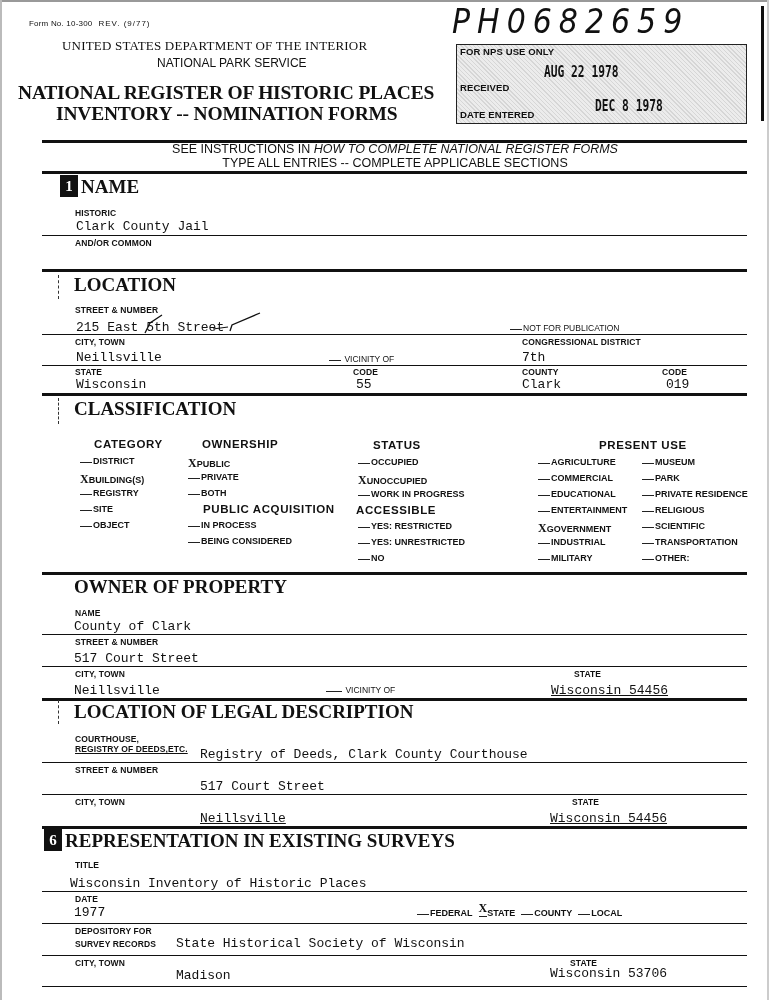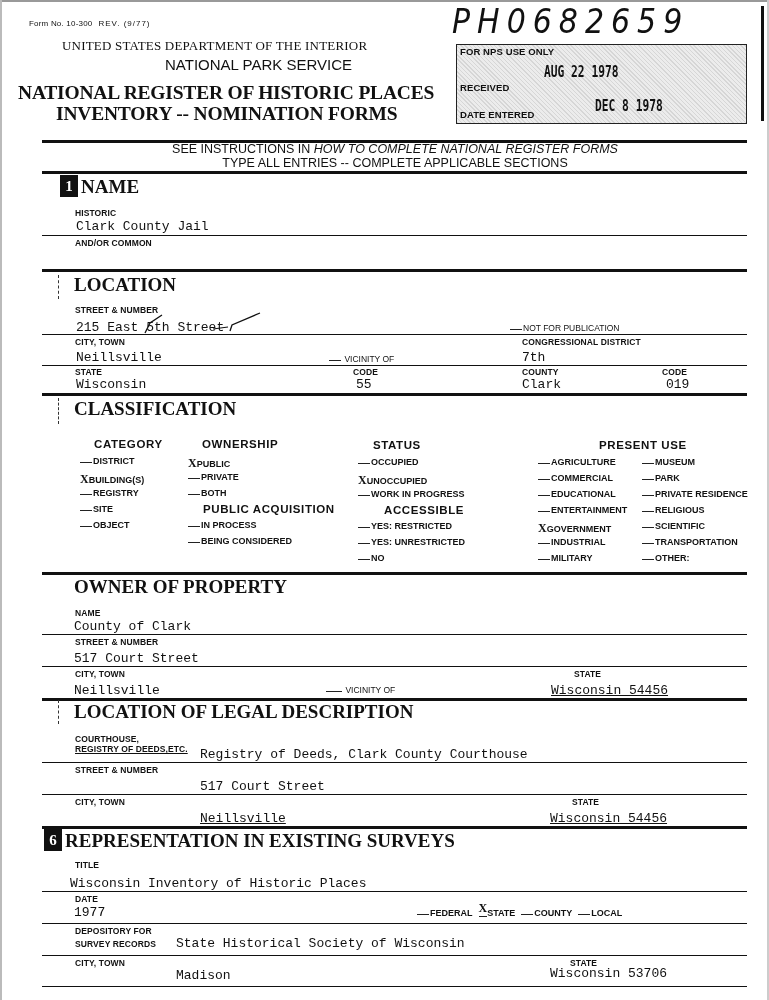--- a/index.html
+++ b/index.html
@@ -5,21 +5,21 @@
   * { box-sizing: border-box; margin: 0; padding: 0; }
   html, body { width: 769px; height: 1000px; background: #fff; overflow: hidden; }
   body { position: relative; font-family: "Liberation Sans", sans-serif; color: #111; }
   .abs { position: absolute; }
   .page-border-left { left: 0; top: 0; width: 2px; height: 1000px; background: #bbb; }
   .page-border-right { right: 0; top: 0; width: 2px; height: 1000px; background: #ccc; }
   .page-border-top { left: 0; top: 0; width: 769px; height: 2px; background: #999; }
   .formno { font-size: 8px; left: 17px; top: 19px; letter-spacing: .2px; padding-left: 12px; }
   .formno .rev { letter-spacing: 1px; margin-left: 6px; }
   .dept { font-family: "Liberation Serif", serif; font-size: 13px; left: 62px; top: 38px; letter-spacing: .2px; }
-  .nps { font-size: 15px; left: 157px; top: 56px; margin-left: 8px; }
+  .nps { font-size: 12px; left: 157px; top: 56px; }
   .title1 { font-family: "Liberation Serif", serif; font-weight: bold; font-size: 19.5px; left: 18px; top: 82px; letter-spacing: -.2px; }
   .title2 { font-family: "Liberation Serif", serif; font-weight: bold; font-size: 19.5px; left: 56px; top: 103px; letter-spacing: -.2px; }
   .refnum { font-family: "DejaVu Sans", sans-serif; font-size: 30px; left: 452px; top: 4px; letter-spacing: 7px; font-style: italic; font-weight: normal; transform: scaleY(1.1); }
   .npsbox { left: 456px; top: 44px; width: 291px; height: 80px; border: 1.5px solid #222;
     background: repeating-linear-gradient(45deg, #d6d6d6 0 1px, #ececec 1px 3px); }
   .npsbox .lbl { position: absolute; font-size: 9.5px; }
   .npsbox .stamp { position: absolute; font-family: "DejaVu Sans Mono", monospace; font-weight: bold; font-size: 15px; transform: scaleX(.75); transform-origin: left; }
   .rbar { left: 761px; top: 6px; width: 3px; height: 115px; background: #111; }
   .rule { position: absolute; left: 42px; width: 705px; background: #111; }
   .thick { height: 2.5px; }
@@ -122,21 +122,21 @@
     <div class="opt" style="position: absolute; top: 0px; left: 0px; white-space: nowrap;"><span class="blank"></span><span>IN PROCESS</span></div>
     <div class="opt" style="position: absolute; top: 16px; left: 0px; white-space: nowrap;"><span class="blank"></span><span>BEING CONSIDERED</span></div>
   </div>
 
 <div class="abs colhead" style="left:373px;top:439px;">STATUS</div>
 <div class="abs" style="left:358px;top:457px;" id="stat">
     <div class="opt" style="position: absolute; top: 0px; left: 0px; white-space: nowrap;"><span class="blank"></span><span>OCCUPIED</span></div>
     <div class="opt" style="position: absolute; top: 16px; left: 0px; white-space: nowrap;"><span class="mark" style="min-width: 0px; border-bottom: none;">X</span><span>UNOCCUPIED</span></div>
     <div class="opt" style="position: absolute; top: 32px; left: 0px; white-space: nowrap;"><span class="blank"></span><span>WORK IN PROGRESS</span></div>
   </div>
-<div class="abs colhead" style="left:384px;top:504px;">ACCESSIBLE</div>
+<div class="abs colhead" style="left:356px;top:504px;">ACCESSIBLE</div>
 <div class="abs" style="left:358px;top:521px;" id="acc">
     <div class="opt" style="position: absolute; top: 0px; left: 0px; white-space: nowrap;"><span class="blank"></span><span>YES: RESTRICTED</span></div>
     <div class="opt" style="position: absolute; top: 16px; left: 0px; white-space: nowrap;"><span class="blank"></span><span>YES: UNRESTRICTED</span></div>
     <div class="opt" style="position: absolute; top: 32px; left: 0px; white-space: nowrap;"><span class="blank"></span><span>NO</span></div>
   </div>
 
 <div class="abs colhead" style="left:599px;top:439px;">PRESENT USE</div>
 <div class="abs" style="left:538px;top:457px;" id="use1">
     <div class="opt" style="position: absolute; top: 0px; left: 0px; white-space: nowrap;"><span class="blank"></span><span>AGRICULTURE</span></div>
     <div class="opt" style="position: absolute; top: 16px; left: 0px; white-space: nowrap;"><span class="blank"></span><span>COMMERCIAL</span></div>

